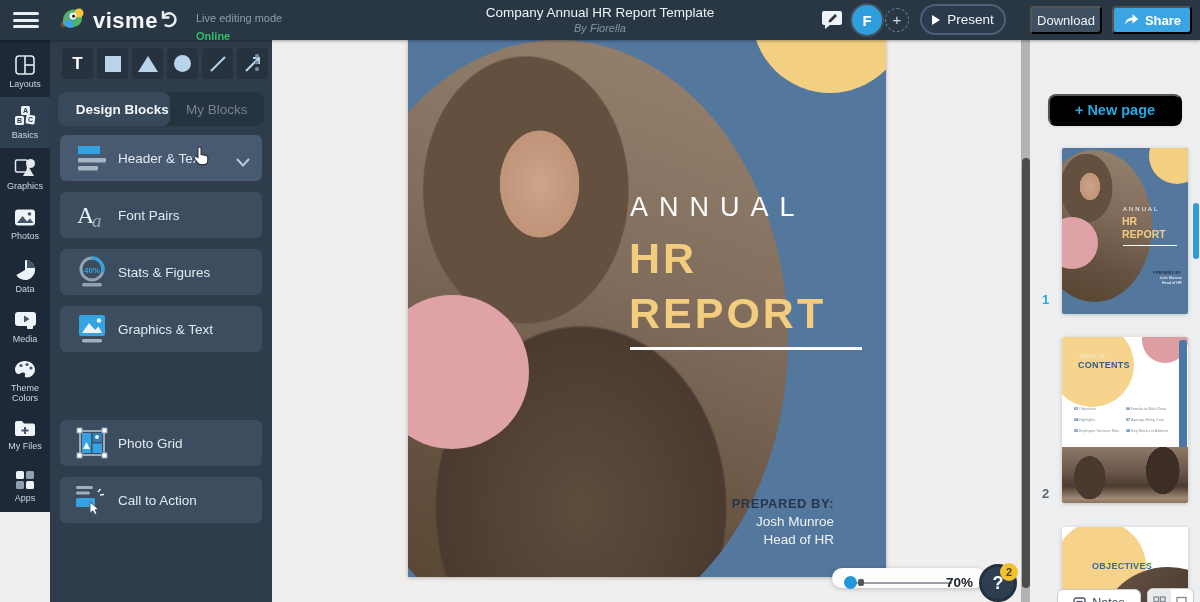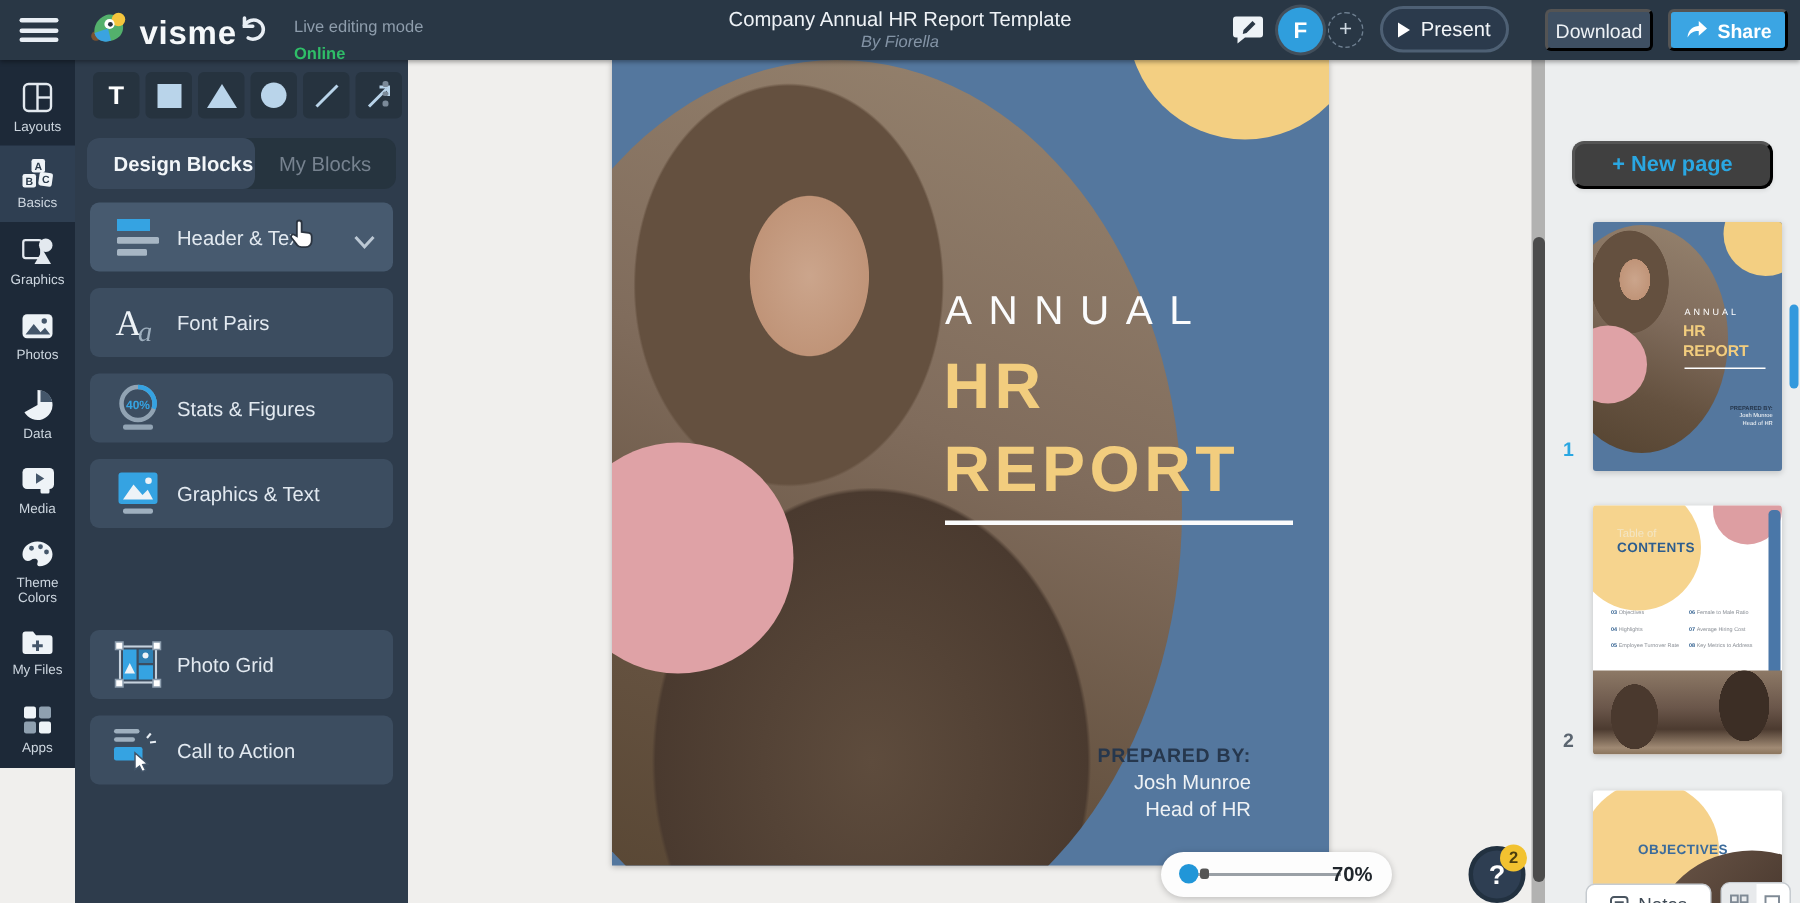--- a/index.html
+++ b/index.html
@@ -63,38 +63,38 @@
   .page-yellow { position:absolute; left:344px; top:-103px; width:156px; height:156px; border-radius:50%; background:#f3cf82; }
   .page-pink { position:absolute; left:-33px; top:255px; width:154px; height:154px; border-radius:50%; background:#dfa2a6; }
   .t-annual { position:absolute; left:222px; top:152px; font-size:27px; letter-spacing:11px; color:#fbfcfd; font-weight:500; }
   .t-hr { position:absolute; left:221px; top:194px; font-size:43px; font-weight:700; color:#f2cd7e; letter-spacing:3px; }
   .t-report { position:absolute; left:221px; top:249px; font-size:43px; font-weight:700; color:#f2cd7e; letter-spacing:3px; }
   .t-rule { position:absolute; left:222px; top:307px; width:232px; height:3px; background:#fafbfc; }
   .prepared { position:absolute; right:52px; top:455px; text-align:right; line-height:18px; }
   .prepared .lbl { font-size:13px; font-weight:700; color:#26374d; letter-spacing:.5px; }
   .prepared .val { font-size:13.5px; color:#eef2f5; }
 
-  .zoom-pill { position:absolute; left:502px; top:528px; width:154px; height:30px; background:#fdfdfd; border-radius:16px; box-shadow:0 1px 5px rgba(0,0,0,.22); display:flex; align-items:center; z-index:25; }
+  .zoom-pill { position:absolute; left:560px; top:528px; width:154px; height:20px; background:#fdfdfd; border-radius:16px; box-shadow:0 1px 5px rgba(0,0,0,.22); display:flex; align-items:center; z-index:25; }
   .zoom-track { position:absolute; left:16px; top:14px; width:104px; height:2px; background:#9aa0a6; }
   .zoom-knob { position:absolute; left:12px; top:8px; width:13px; height:13px; border-radius:50%; background:#2196d8; cursor:pointer; }
   .zoom-nub { position:absolute; left:26px; top:11px; width:6px; height:7px; border-radius:2px; background:#555; }
   .zoom-val { position:absolute; right:13px; top:7px; font-size:13.5px; font-weight:700; color:#20262c; }
   .help-btn { position:absolute; left:707px; top:524px; width:38px; height:38px; border-radius:50%; background:#2e3e52; border:3px solid #223140; color:#fff; font-size:18px; font-weight:700; display:flex; align-items:center; justify-content:center; z-index:26; cursor:pointer; }
   .help-badge { position:absolute; right:-4px; top:-4px; width:18px; height:18px; border-radius:50%; background:#f2c230; color:#4a3d0e; font-size:11px; font-weight:700; display:flex; align-items:center; justify-content:center; }
 
   
   .v-scroll-track { position:absolute; left:1021px; top:40px; width:9px; height:562px; background:#b2b2b1; z-index:35; }
   .v-scroll-thumb { position:absolute; left:1021.5px; top:158px; width:8px; height:430px; background:#4c4c4c; border-radius:4px; z-index:36; cursor:grab; }
 
   
   .rpanel { position:absolute; left:1030px; top:40px; width:170px; height:562px; background:#eceeef; z-index:20; }
   .seg { position:absolute; left:12px; top:10px; width:146px; height:32px; background:#e3e6e8; border:1px solid #d7dadd; border-radius:8px; display:flex; overflow:hidden; }
   .seg-tab { flex:1; display:flex; align-items:center; justify-content:center; font-size:13px; color:#a3abb4; cursor:pointer; }
   .seg-tab.active { background:#fff; color:#3c4752; border-radius:8px; font-weight:500; }
-  .new-page { position:absolute; left:18px; top:54px; width:134px; height:32px; background:#404040; border-radius:8px; box-shadow:0 1px 3px rgba(0,0,0,.08); color:#2aa7e2; font-size:14.5px; font-weight:700; display:flex; align-items:center; justify-content:center; cursor:pointer; }
+  .new-page { position:absolute; left:18px; top:54px; width:134px; height:32px; background:#000000; border-radius:8px; box-shadow:0 1px 3px rgba(0,0,0,.08); color:#2aa7e2; font-size:14.5px; font-weight:700; display:flex; align-items:center; justify-content:center; cursor:pointer; }
   .thumb { position:absolute; left:32px; width:126px; height:166px; background:#fff; border-radius:2px; box-shadow:0 1px 4px rgba(0,0,0,.18); overflow:hidden; cursor:pointer; }
   .pg-num { position:absolute; left:12px; font-size:13px; font-weight:700; color:#5b6570; }
   .pg-num.sel { color:#2aa7e2; }
   .rp-scroll { position:absolute; left:163px; top:163px; width:6px; height:56px; border-radius:3px; background:#3399dd; }
 
   
   .m-portrait { position:absolute; left:-25px; top:2px; width:115px; height:152px; border-radius:50%;
     background:
       radial-gradient(15px 20px at 46% 24%, #cba58c 0%, #c09478 68%, rgba(0,0,0,0) 69%),
       radial-gradient(38px 50px at 43% 25%, #64503f 0%, #64503f 68%, rgba(0,0,0,0) 69%),

